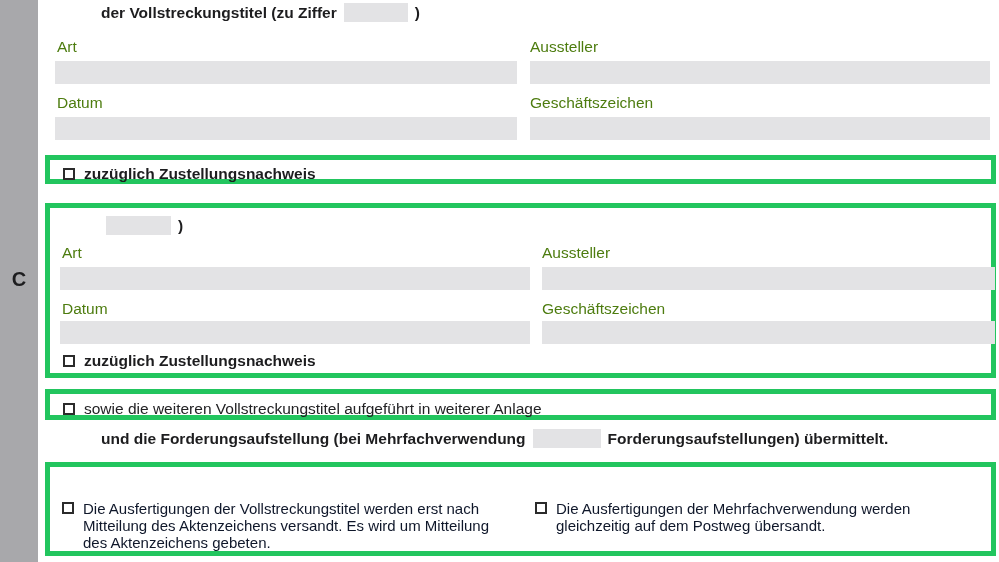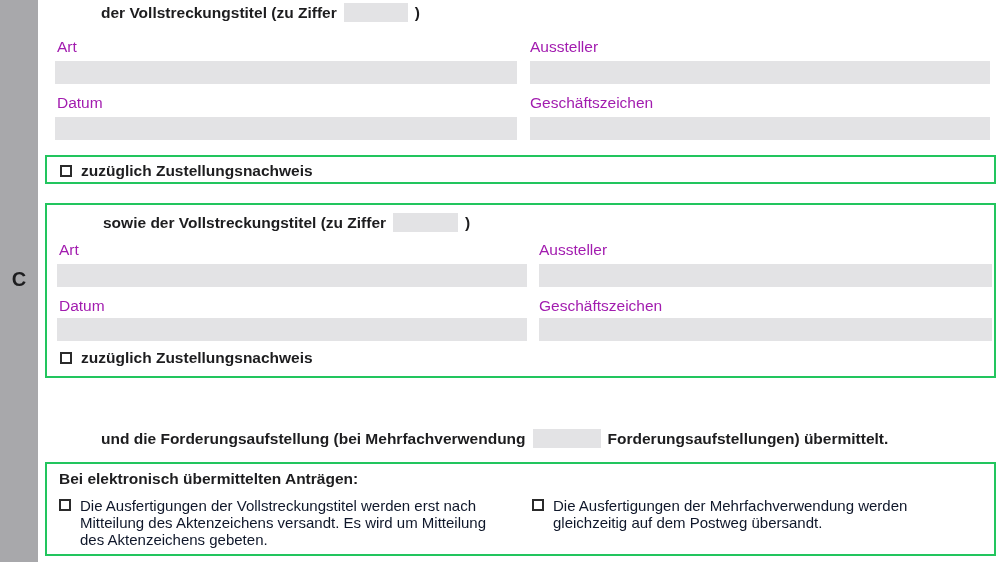--- a/index.html
+++ b/index.html
@@ -14,25 +14,25 @@
     background:#a8a8ab;
   }
   .sidebar-letter {
     position:absolute; left:0; top:268px; width:38px;
     text-align:center; font-size:20px; font-weight:bold; color:#1d1d1f;
   }
   .content { position:absolute; left:45px; top:0; width:951px; height:562px; }
 
   .bold { font-weight:bold; color:#1d1d1f; }
   .fs { font-size:15.5px; }
-  .lbl { position:absolute; font-size:15.5px; color:#a21caf; white-space:nowrap; }
+  .lbl { position:absolute; font-size:15.5px; color:#4d7c0f; white-space:nowrap; }
   .field { position:absolute; height:23px; background:#e3e3e5; }
   .inline-field { display:inline-block; background:#e3e3e5; height:19px; vertical-align:middle; }
   .flexrow { position:absolute; display:flex; align-items:center; gap:7px; white-space:nowrap;margin-left:46px; }
-  .boxed { position:absolute; border:2px solid #22c55e; background:#fff; }
+  .boxed { position:absolute; border:5px solid #22c55e; background:#fff; }
   .cbrow { display:flex; align-items:center; gap:9px; white-space:nowrap; }
   .cb {
     width:12px; height:12px; border:2px solid #2b2b2b; background:#fff;
     flex-shrink:0; display:inline-block;
   }
   .optionrow { position:absolute; display:flex; align-items:flex-start; gap:9px; }
   .opt-text { font-size:15px; line-height:17px; color:#0f172a; }
   .cb-top { margin-top:2px; }
 </style>
 </head>
@@ -64,50 +64,54 @@
 
     <div class="boxed" style="left:0; top:155px; width:951px; height:29px;">
       <div class="cbrow fs" style="position:absolute; left:13px; top:5px;">
         <span class="cb"></span>
         <span class="bold">zuzüglich Zustellungsnachweis</span>
       </div>
     </div>
 
     <div class="boxed" style="left:0; top:203px; width:951px; height:175px;">
       <div class="flexrow fs" style="left:10px; top:8px;">
-        <span class="bold">sowie der Vollstreckungstitel (zu Ziffer</span>
         <span class="inline-field" style="width:65px;"></span>
         <span class="bold">)</span>
       </div>
 
       <span class="lbl" style="left:12px; top:36px;">Art</span>
       <span class="lbl" style="left:492px; top:36px;">Aussteller</span>
       <div class="field" style="left:10px; top:59px; width:470px;"></div>
       <div class="field" style="left:492px; top:59px; width:453px;"></div>
 
       <span class="lbl" style="left:12px; top:92px;">Datum</span>
       <span class="lbl" style="left:492px; top:92px;">Geschäftszeichen</span>
       <div class="field" style="left:10px; top:113px; width:470px;"></div>
       <div class="field" style="left:492px; top:113px; width:453px;"></div>
 
       <div class="cbrow fs" style="position:absolute; left:13px; top:144px;">
         <span class="cb"></span>
         <span class="bold">zuzüglich Zustellungsnachweis</span>
       </div>
     </div>
 
+    <div class="boxed" style="left:0; top:389px; width:951px; height:31px;">
+      <div class="cbrow fs" style="position:absolute; left:13px; top:6px;">
+        <span class="cb"></span>
+        <span>sowie die weiteren Vollstreckungstitel aufgeführt in weiterer Anlage</span>
+      </div>
+    </div>
 
     <div class="flexrow fs" style="left:10px; top:429px; ">
       <span class="bold">und die Forderungsaufstellung (bei Mehrfachverwendung</span>
       <span class="inline-field" style="width:68px;"></span>
       <span class="bold">Forderungsaufstellungen) übermittelt.</span>
     </div>
 
     <div class="boxed" style="left:0; top:462px; width:951px; height:94px;">
-      <span class="bold fs" style="position:absolute; left:12px; top:6px;">Bei elektronisch übermittelten Anträgen:</span>
 
       <div class="optionrow" style="left:12px; top:33px; width:462px;">
         <span class="cb cb-top"></span>
         <span class="opt-text" style="width:420px;">Die Ausfertigungen der Vollstreckungstitel werden erst nach Mitteilung des Aktenzeichens versandt. Es wird um Mitteilung des Aktenzeichens gebeten.</span>
       </div>
 
       <div class="optionrow" style="left:485px; top:33px; width:460px;">
         <span class="cb cb-top"></span>
         <span class="opt-text" style="width:410px;">Die Ausfertigungen der Mehrfachverwendung werden gleichzeitig auf dem Postweg übersandt.</span>
       </div>

